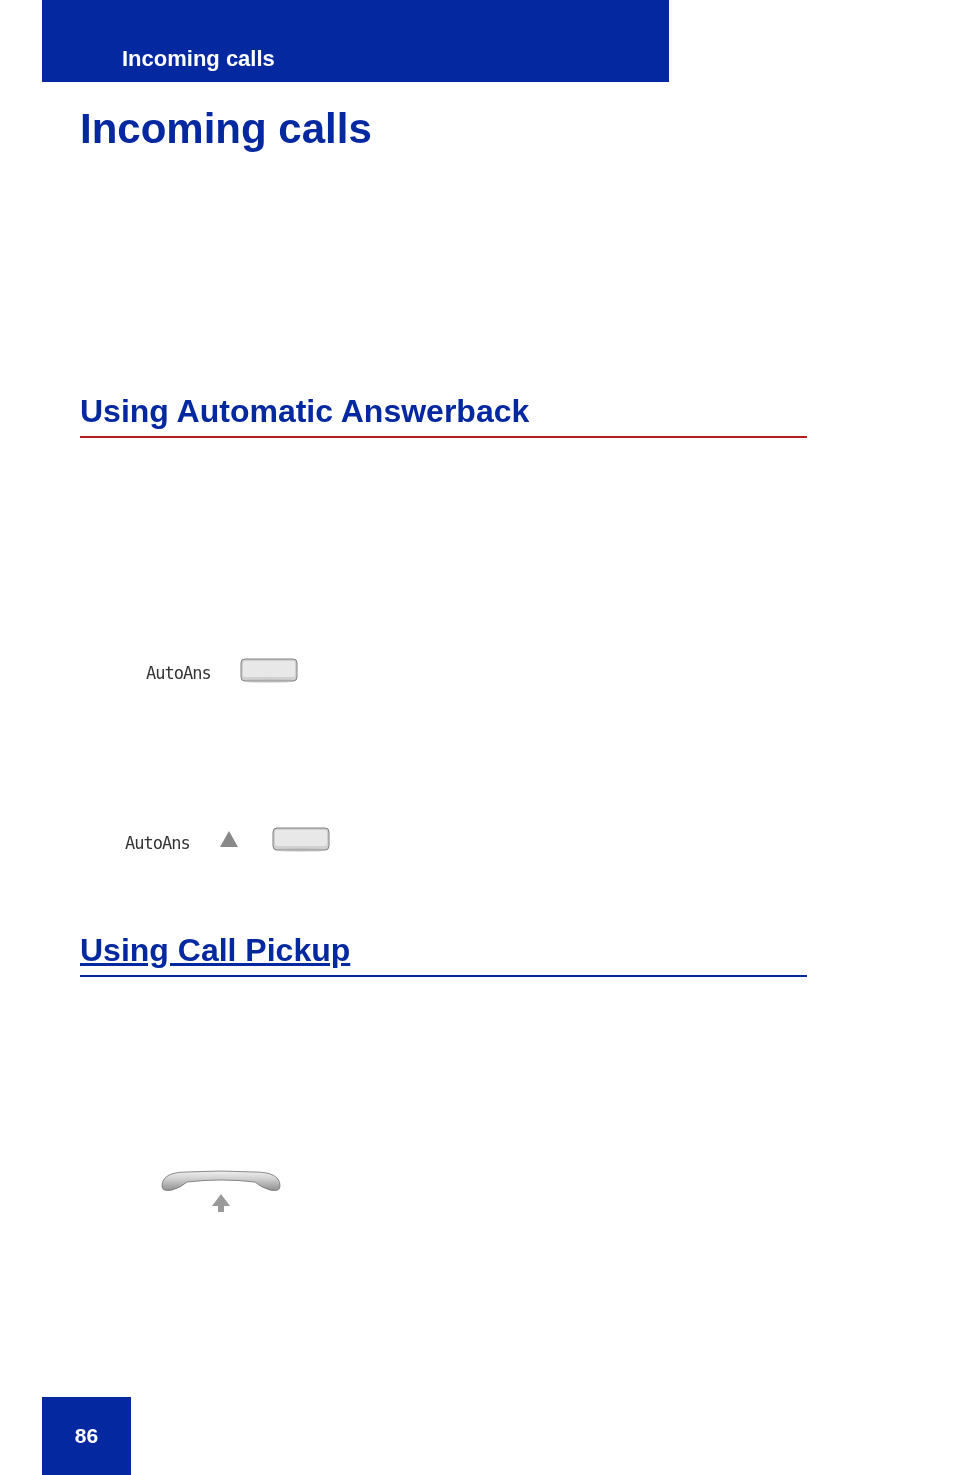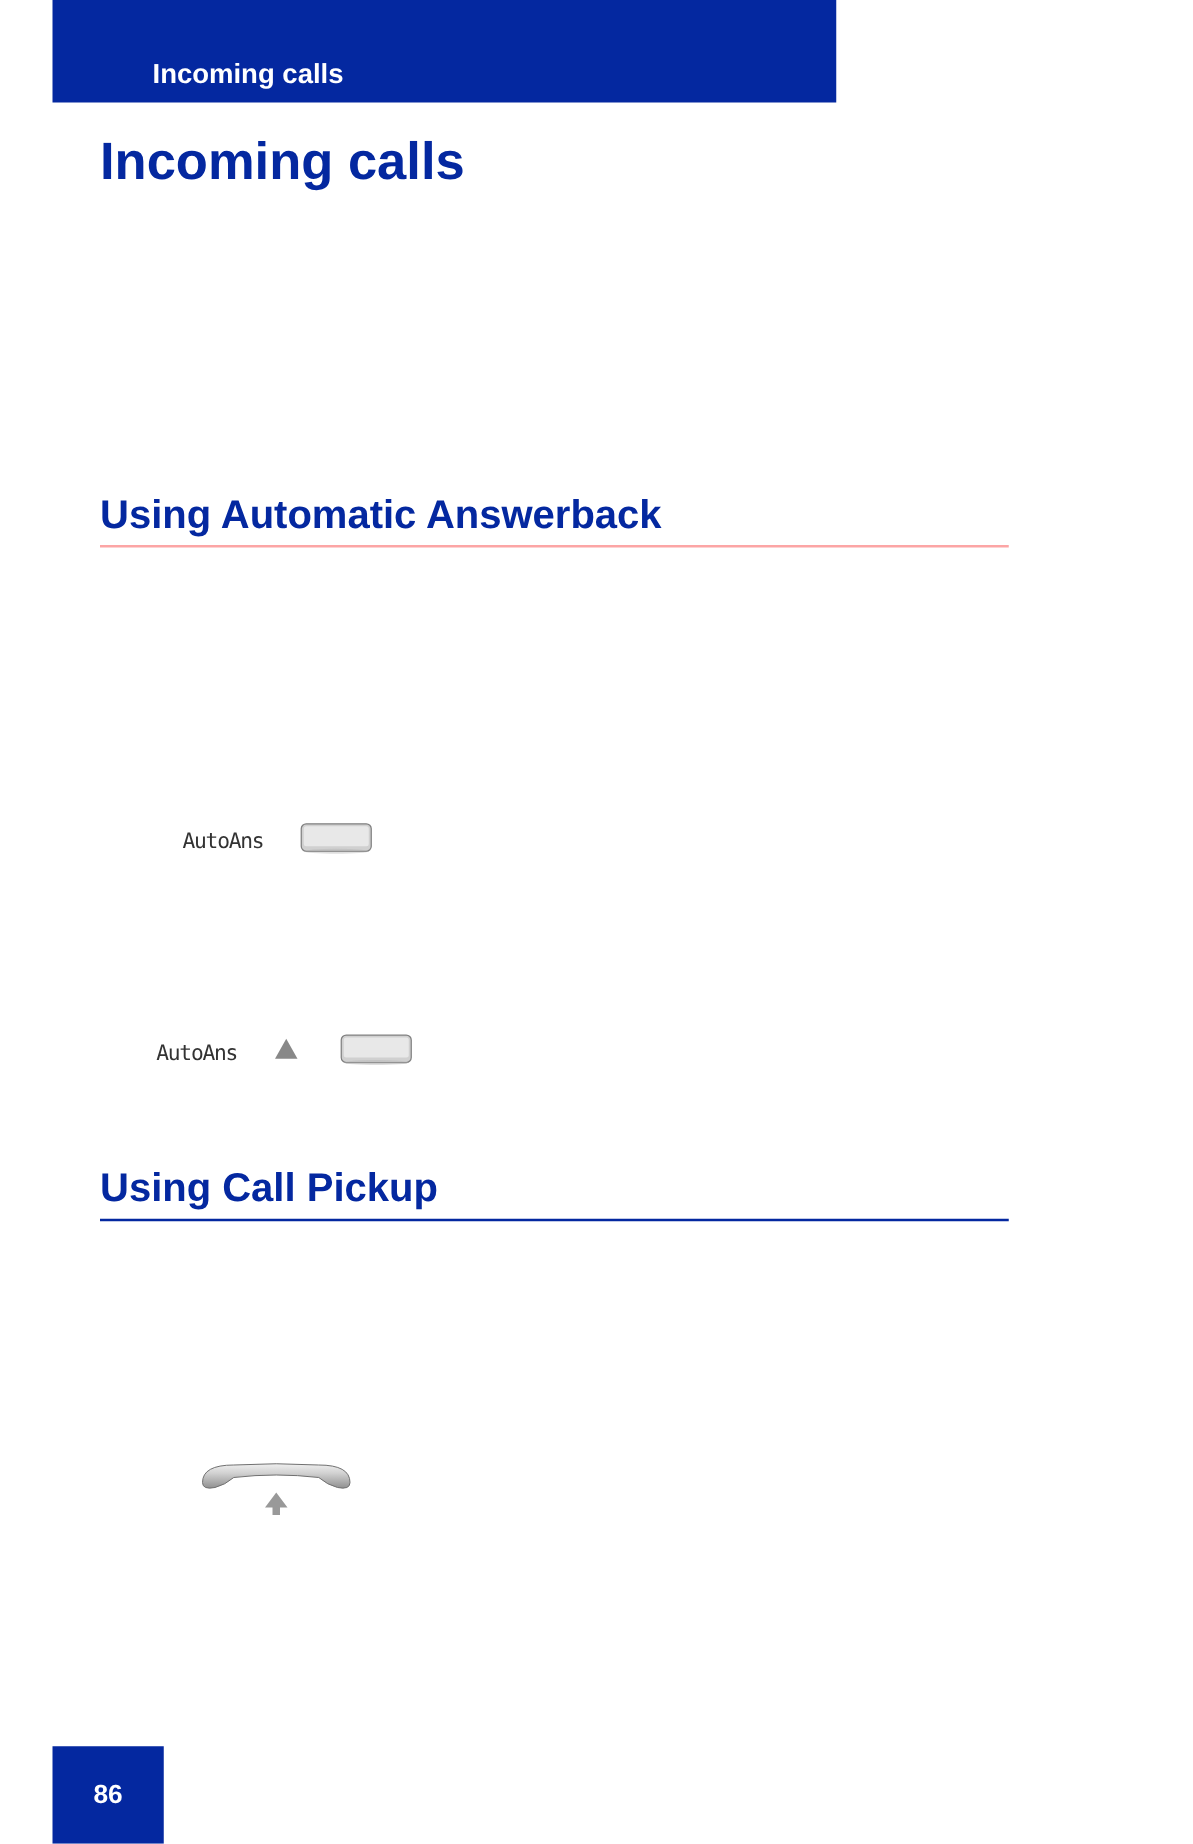--- a/index.html
+++ b/index.html
@@ -40,21 +40,21 @@
   }
   .section-heading-1 {
     position: absolute;
     top: 393px;
     left: 80px;
     color: #0428a0;
     font-weight: bold;
     font-size: 32px;
     width: 727px;
     padding-bottom: 6px;
-    border-bottom: 2px solid #fca5a5;
+    border-bottom: 2px solid #b91c1c;
   }
   .label-1 {
     position: absolute;
     top: 663px;
     left: 146px;
     font-family: "Lucida Console", Monaco, monospace;
     font-size: 17px;
     color: #333333;
     letter-spacing: -1px;
   }
@@ -91,20 +91,21 @@
   .section-heading-2 {
     position: absolute;
     top: 932px;
     left: 80px;
     color: #0428a0;
     font-weight: bold;
     font-size: 32px;
     width: 727px;
     padding-bottom: 6px;
     border-bottom: 2px solid #0428a0;
+    text-decoration: underline;
   }
   .handset-icon {
     position: absolute;
     top: 1168px;
     left: 152px;
     width: 138px;
     height: 45px;
   }
   .page-number-box {
     position: absolute;

